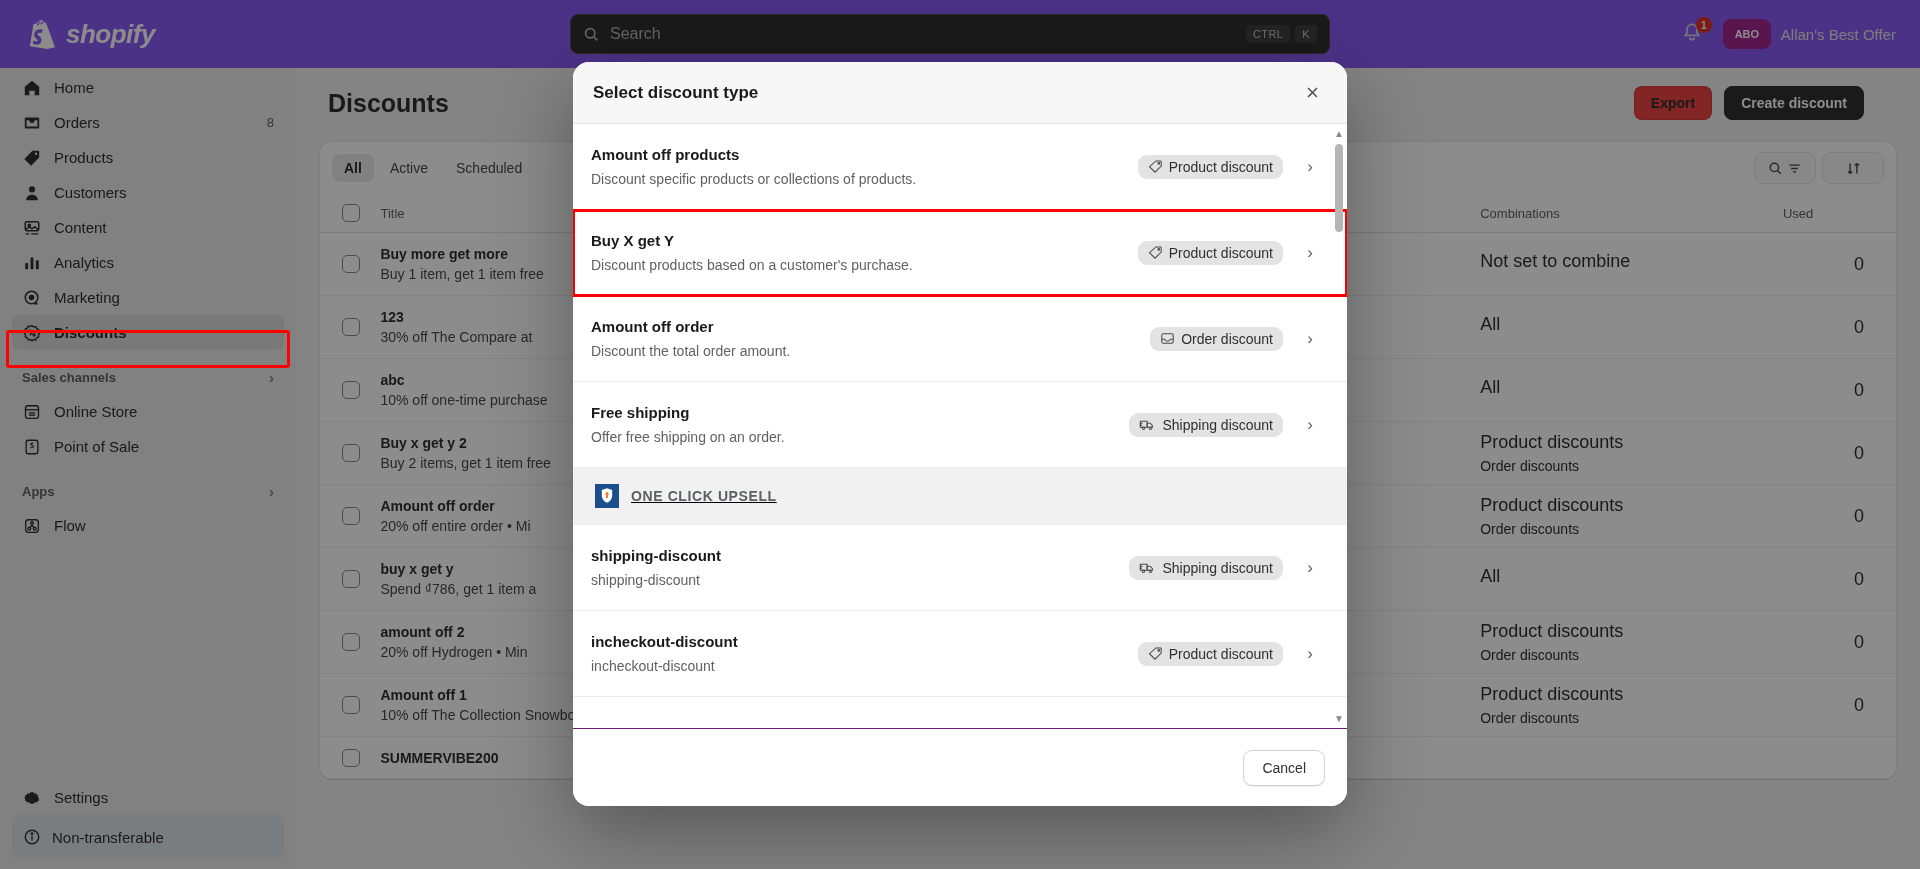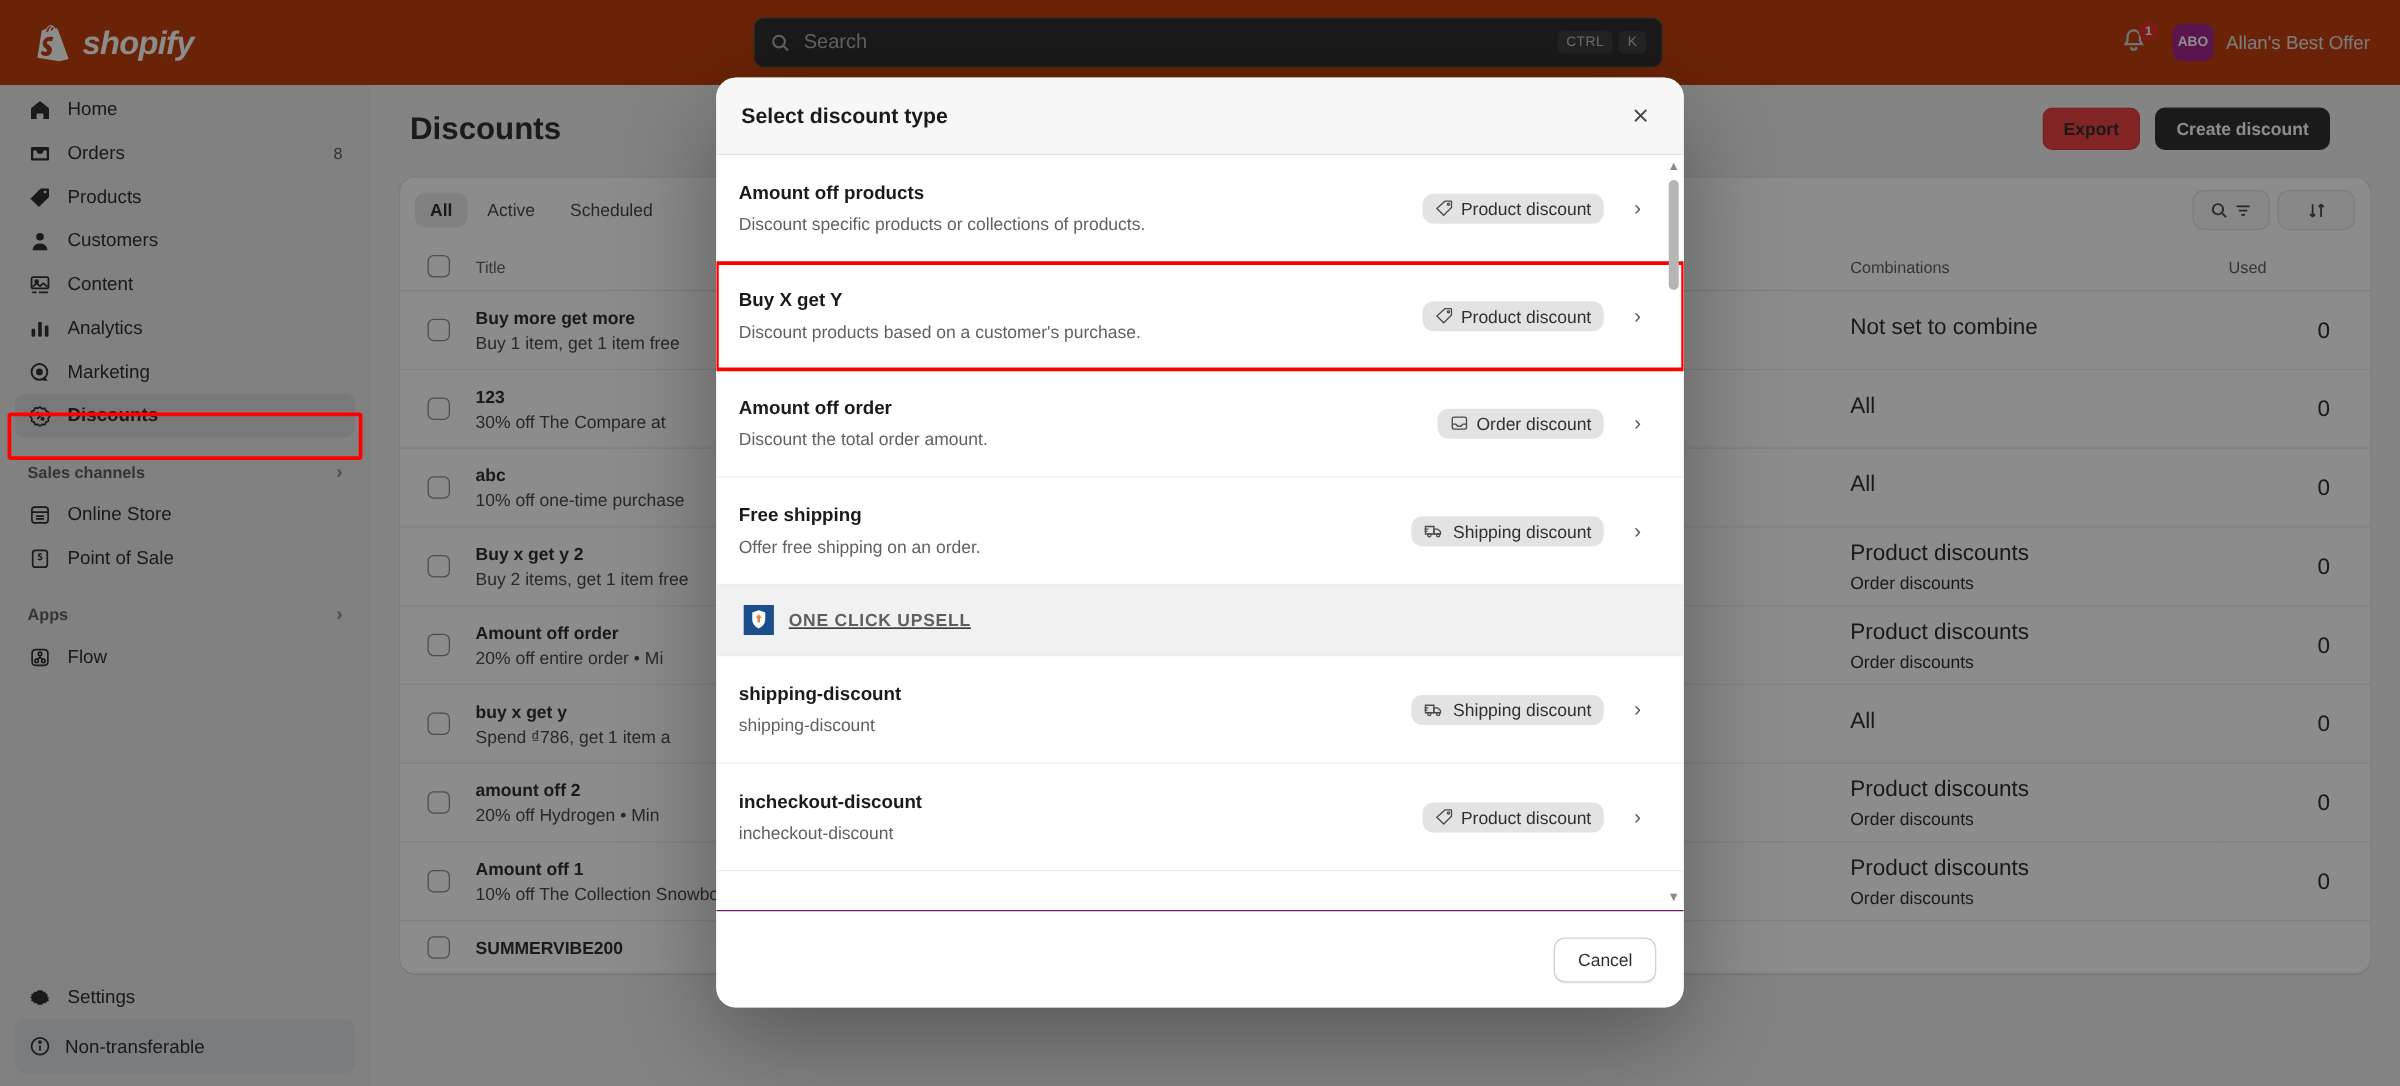--- a/index.html
+++ b/index.html
@@ -7,46 +7,46 @@
     width: 1920px; height: 869px;
     font-family: "Liberation Sans", sans-serif;
     overflow: hidden;
     background: #f1f1f1;
   }
   #app { position: relative; width: 1920px; height: 869px; }
 
   
   .topbar {
     position: absolute; top: 0; left: 0; width: 1920px; height: 68px;
-    background: #c2410c; display: flex; align-items: center; z-index: 5;
+    background: #8b5cf6; display: flex; align-items: center; z-index: 5;
   }
   .brand { display: flex; align-items: center; gap: 10px; padding-left: 26px; width: 330px; }
   .brand-logo { width: 30px; height: 32px; }
   .brand-word { color: #fff; font-size: 26px; font-weight: bold; font-style: italic; letter-spacing: -0.5px; }
   .searchwrap { flex: 0 0 auto; width: 760px; margin-left: 240px; }
   .searchbar {
     height: 40px; background: #303030; border: 1px solid #4a4a4a; border-radius: 8px;
-    display: flex; align-items: center; padding: 0 12px; gap: 10px; margin-left: 33px;
+    display: flex; align-items: center; padding: 0 12px; gap: 10px;
   }
   .searchbar .ph { color: #b5b5b5; font-size: 16px; flex: 1; }
   .kbd-group { display: flex; gap: 5px; }
   .kbd {
     background: #404040; color: #c9c9c9; font-size: 11px; border-radius: 4px;
     padding: 3px 7px; letter-spacing: 0.4px;
   }
   .topright { margin-left: auto; display: flex; align-items: center; gap: 16px; padding-right: 24px; }
   .bell-wrap { position: relative; width: 26px; height: 28px; cursor: pointer; }
   .badge-dot {
     position: absolute; top: -3px; right: -5px; background: #e0342b; color: #fff;
     font-size: 10px; border-radius: 50%; width: 16px; height: 16px;
     display: flex; align-items: center; justify-content: center; font-weight: bold;
   }
   .account { display: flex; align-items: center; gap: 10px; cursor: pointer; }
   .avatar {
-    width: 33px; height: 30px; border-radius: 8px; background: #a4258f;
+    width: 48px; height: 30px; border-radius: 8px; background: #a4258f;
     color: #fff; font-size: 11px; font-weight: bold;
     display: flex; align-items: center; justify-content: center;
   }
   .account-name { color: #e3e3e3; font-size: 15px; }
 
   
   .sidebar {
     position: absolute; top: 56px; left: 0; width: 296px; height: 813px;
     background: #ebebeb; border-top-right-radius: 12px; padding: 14px 12px 0 12px;
     z-index: 2;

